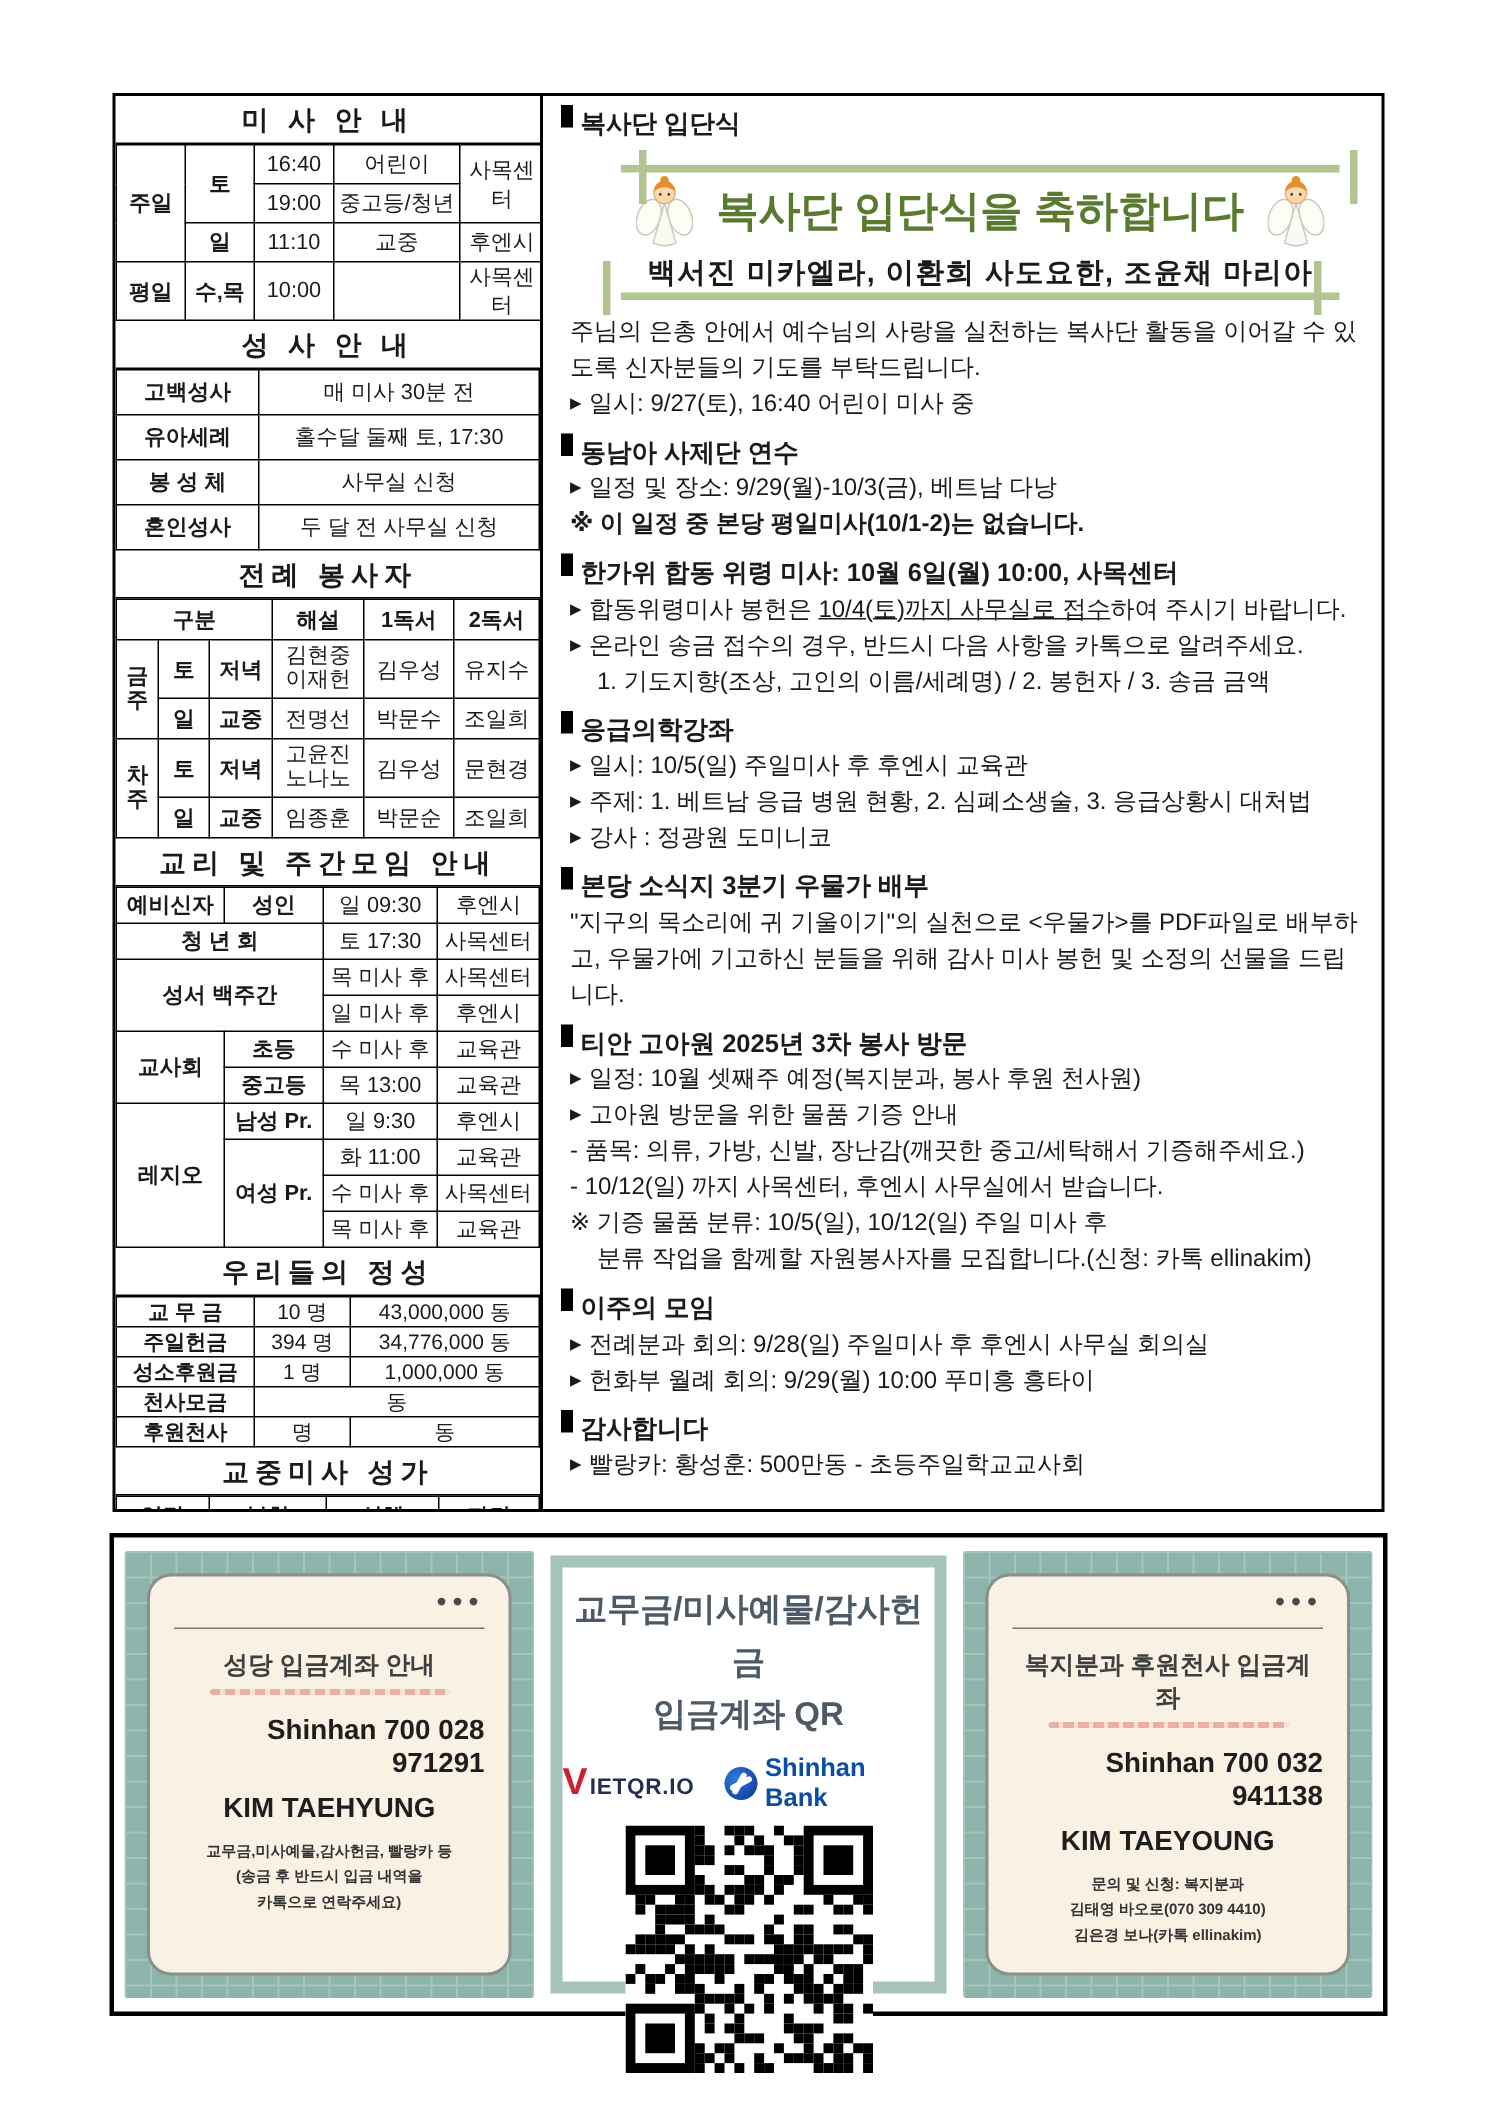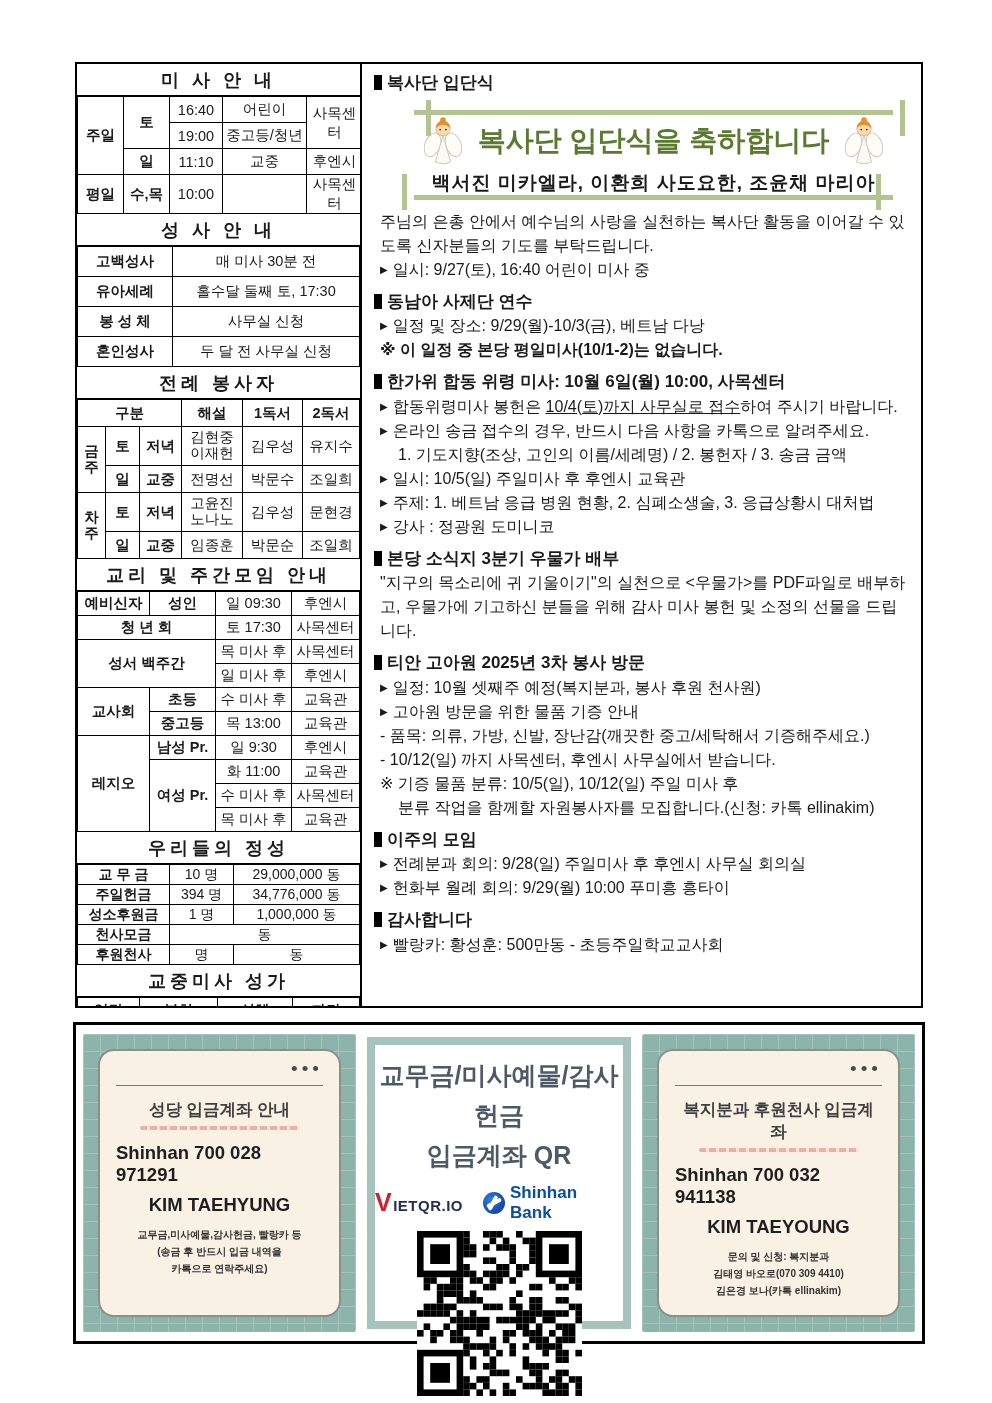--- a/index.html
+++ b/index.html
@@ -22,21 +22,21 @@
   td.num{text-align:right;padding-right:6px;}
   .t-mass tr{height:26px;}
   .t-sacr tr{height:30px;}
   .t-serv tr{height:27px;}
   .t-serv tr.tall{height:39px;}
   .t-cat tr{height:24px;}
   .t-off tr{height:20px;font-size:14px;}
   .t-hymn tr{height:25px;}
   
   .right-col{flex:1;padding:4px 14px 0 12px;font-size:16px;line-height:1.5;box-sizing:border-box;overflow:hidden;}
-  .sec-h{font-weight:bold;font-size:17px;margin-top:7px;display:flex;align-items:center;}
+  .sec-h{font-weight:bold;font-size:17px;margin-top:7px;display:flex;}
   .sq{display:inline-block;width:8px;height:15px;background:#000;margin-right:5px;flex:none;}
   .ln{padding-left:6px;}
   .ln .ar{font-size:10px;vertical-align:2px;margin-right:5px;}
   .indent1{padding-left:24px;}
   .bold{font-weight:bold;}
   .ul{text-decoration:underline;}
   
   .banner{position:relative;height:98px;margin:8px 4px 8px 30px;}
   .banner .hb{position:absolute;left:10px;right:10px;height:5px;background:#b2c48f;}
   .banner .hb.top{top:6px;} .banner .hb.bot{bottom:2px;}
@@ -55,27 +55,27 @@
     background-image:linear-gradient(#a6c4bc 1px,transparent 1px),
                      linear-gradient(90deg,#a6c4bc 1px,transparent 1px);
     background-size:17px 17px;box-sizing:border-box;padding:15px;}
   .cream-card{width:100%;height:100%;box-sizing:border-box;background:#f9f1e4;
     border:2px solid #8a8f8a;border-radius:16px;padding:8px 16px 6px;display:flex;flex-direction:column;}
   .dots{text-align:right;color:#4a4a4a;font-size:19px;letter-spacing:4px;line-height:1;}
   .card-divider{border-bottom:1.5px solid #777;margin:7px 0 13px;}
   .card-title{text-align:center;font-size:16.5px;font-weight:bold;color:#3f3f3f;}
   .squiggle{width:160px;height:4px;margin:5px auto 8px;border-radius:2px;
     background:repeating-linear-gradient(90deg,#eaafa6 0 7px,rgba(234,175,166,.25) 7px 10px);}
-  .card-account{text-align:left;font-size:18.5px;font-weight:bold;color:#1e1e1e;margin:4px 0 2px;}
+  .card-account{text-align:right;font-size:18.5px;font-weight:bold;color:#1e1e1e;margin:4px 0 2px;}
   .card-holder{text-align:center;font-size:18.5px;font-weight:bold;color:#1e1e1e;margin:6px 0 10px;}
   .card-note{text-align:center;font-size:10px;font-weight:bold;color:#333;line-height:1.7;}
   .qr-panel{flex:1;display:flex;align-items:center;justify-content:center;}
   .qr-card{width:264px;height:292px;border:8px solid #a6c4bc;background:#fff;box-sizing:border-box;
     display:flex;flex-direction:column;align-items:center;padding-top:10px;}
-  .qr-title{font-size:25px;font-weight:bold;color:#4d5a66;text-align:center;line-height:1.6;}
+  .qr-title{font-size:22px;font-weight:bold;color:#4d5a66;text-align:center;line-height:1.6;}
   .logo-row{display:flex;align-items:center;gap:20px;margin:8px 0 8px;}
   .vietqr{font-weight:bold;color:#232e52;font-size:15px;letter-spacing:.5px;display:flex;align-items:baseline;}
   .vietqr .v{color:#cf2030;font-size:25px;line-height:.8;margin-right:1px;}
   .shinhan{display:flex;align-items:center;gap:5px;font-weight:bold;color:#0a4da2;font-size:17px;}
   .globe{width:22px;height:22px;border-radius:50%;background:radial-gradient(circle at 35% 35%,#2f7de0,#0b2f8f);
     position:relative;overflow:hidden;flex:none;}
   .globe:before{content:"";position:absolute;left:3px;top:9px;width:16px;height:4px;background:#fff;
     border-radius:3px;transform:rotate(-28deg);}
   .globe:after{content:"";position:absolute;left:8px;top:3px;width:4px;height:16px;background:#fff;
     border-radius:3px;transform:rotate(28deg);}
@@ -271,21 +271,21 @@
     <table class="ltable t-off">
       <colgroup>
           <col style="width:92px">
           <col style="width:64px">
           <col>
         </colgroup>
       <tbody>
           <tr>
             <td class="b">교 무 금</td>
             <td class="num">10 명</td>
-            <td class="num">29,000,000 동</td>
+            <td class="num">43,000,000 동</td>
           </tr>
       <tr>
             <td class="b">주일헌금</td>
             <td class="num">394 명</td>
             <td class="num">34,776,000 동</td>
           </tr>
       <tr>
             <td class="b">성소후원금</td>
             <td class="num">1 명</td>
             <td class="num">1,000,000 동</td>
@@ -371,20 +371,24 @@
     <div class="ln bold"><span>※</span> <span>이 일정 중 본당 평일미사(10/1-2)는 없습니다.</span></div>
 
     <div class="sec-h">
         <span class="sq"></span>
         <span>한가위 합동 위령 미사: 10월 6일(월) 10:00, 사목센터</span>
       </div>
     <div class="ln"><span class="ar">▶</span><span>합동위령미사 봉헌은 </span><span class="ul">10/4(토)까지 사무실로 접수</span><span>하여 주시기 바랍니다.</span></div>
     <div class="ln"><span class="ar">▶</span><span>온라인 송금 접수의 경우, 반드시 다음 사항을 카톡으로 알려주세요.</span></div>
     <div class="ln indent1">1. 기도지향(조상, 고인의 이름/세례명) / 2. 봉헌자 / 3. 송금 금액</div>
 
+    <div class="sec-h">
+        <span class="sq"></span>
+        <span>응급의학강좌</span>
+      </div>
     <div class="ln"><span class="ar">▶</span><span>일시: 10/5(일) 주일미사 후 후엔시 교육관</span></div>
     <div class="ln"><span class="ar">▶</span><span>주제: 1. 베트남 응급 병원 현황, 2. 심폐소생술, 3. 응급상황시 대처법</span></div>
     <div class="ln"><span class="ar">▶</span><span>강사 : 정광원 도미니코</span></div>
 
     <div class="sec-h">
         <span class="sq"></span>
         <span>본당 소식지 3분기 우물가 배부</span>
       </div>
     <div class="ln">"지구의 목소리에 귀 기울이기"의 실천으로 &lt;우물가&gt;를 PDF파일로 배부하고, 우물가에 기고하신 분들을 위해 감사 미사 봉헌 및 소정의 선물을 드립니다.</div>
 

